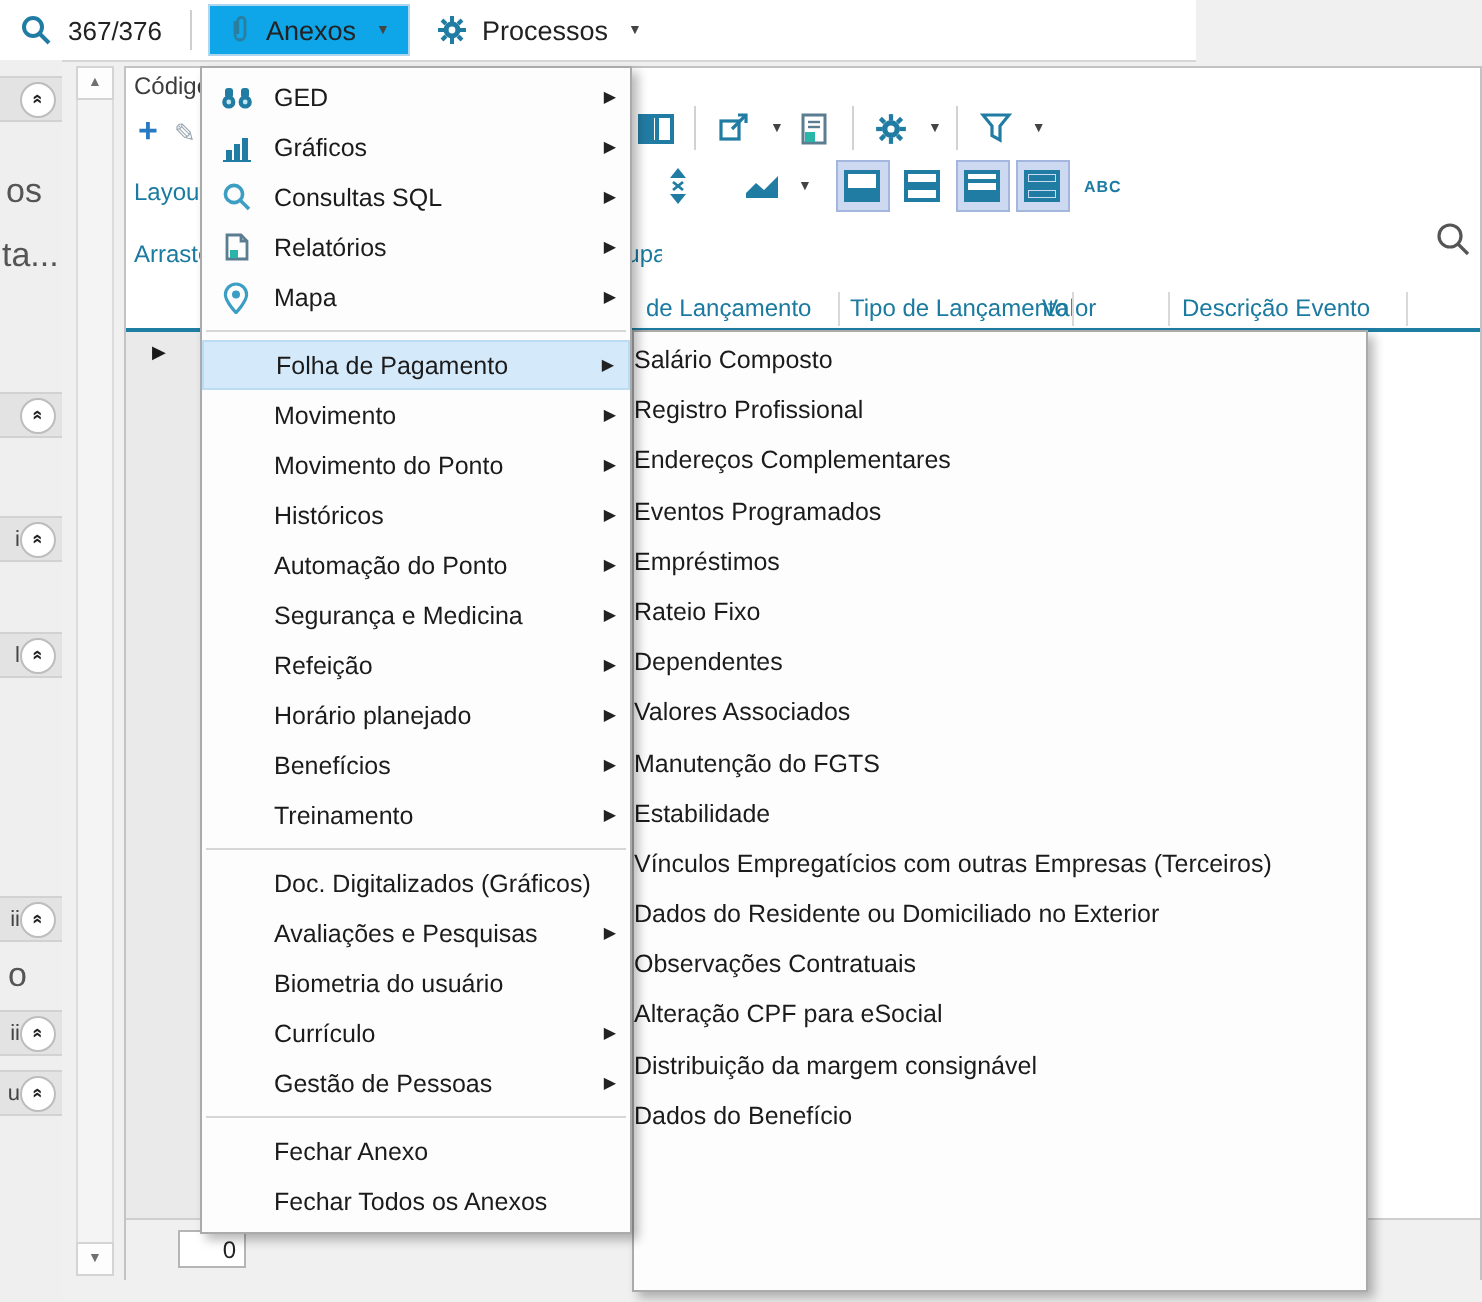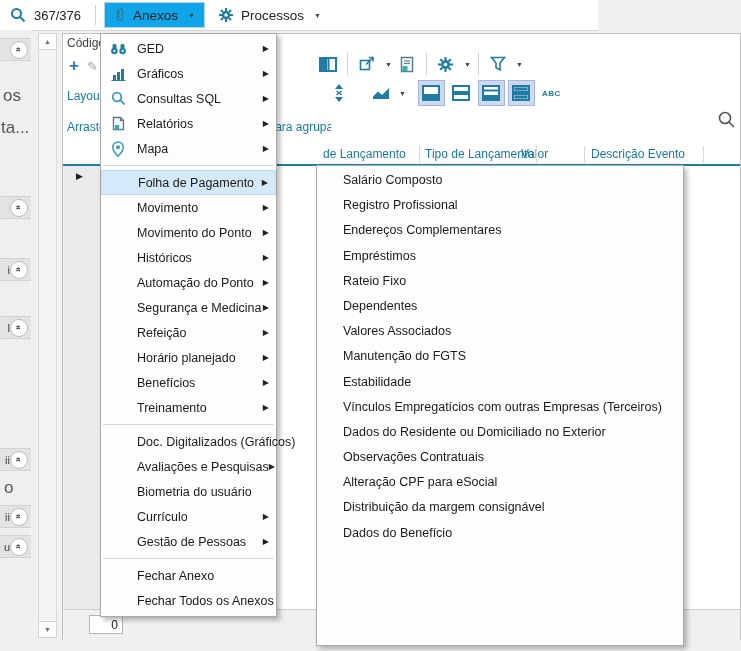--- a/index.html
+++ b/index.html
@@ -51,33 +51,33 @@
            border-bottom:2px solid #1f7ea3;box-sizing:border-box;}
   .hdr-label{position:absolute;top:3px;font-size:12px;color:#1b7aa0;white-space:nowrap;}
   .hdr-sep{position:absolute;top:2px;width:1px;height:17px;background:#d9d9d9;}
   .body{position:absolute;left:0;top:132px;width:677px;height:443px;background:#fff;}
   .rowhdr-col{position:absolute;left:0;top:0;width:41px;height:443px;background:#eaeaea;border-right:1px solid #dcdcdc;}
   .row-indicator{position:absolute;left:13px;top:5px;font-size:9px;color:#1a1a1a;}
   .footer{position:absolute;left:0;top:575px;width:677px;height:30px;background:#f0f0f0;border-top:1px solid #cfcfcf;}
   .count-box{position:absolute;left:26px;top:5px;width:34px;height:19px;background:#fff;border:1px solid #b5b5b5;
              box-sizing:border-box;font-size:12px;color:#222;text-align:right;line-height:18px;padding-right:4px;}
   
-  .menu{position:absolute;left:100px;top:33px;width:177px;height:584px;background:#fdfdfd;
+  .menu{position:absolute;left:100px;top:33px;width:216px;height:584px;background:#fdfdfd;
         border:1px solid #ababab;box-sizing:border-box;box-shadow:3px 3px 5px rgba(0,0,0,.28);
         padding-top:2px;z-index:10;}
   .submenu{position:absolute;left:316px;top:165px;width:368px;height:481px;background:#fdfdfd;
            border:1px solid #ababab;box-sizing:border-box;box-shadow:3px 3px 5px rgba(0,0,0,.28);
            padding-top:2px;z-index:9;}
   .mi{height:25px;display:flex;align-items:center;padding:0 7px 0 7px;font-size:12.5px;color:#1b1b1b;box-sizing:border-box;}
   .mi .ic{width:20px;height:16px;display:flex;align-items:center;justify-content:center;margin-right:9px;flex:none;}
   .mi .lbl{flex:1;white-space:nowrap;}
   .mi .arr{font-size:8px;color:#222;}
   .mi.hl{background:#d4e9f9;border:1px solid #bcdcf4;}
   .msep{height:1px;background:#d7d7d7;margin:4px 2px;}
-  .smi{height:25.2px;line-height:25.2px;padding-left:26px;font-size:12.5px;color:#1b1b1b;white-space:nowrap;}
+  .smi{height:25.2px;line-height:25.2px;font-size:12.5px;color:#1b1b1b;white-space:nowrap;}
   .smi.hl{background:#dcecfb;}
   svg{display:block;}
 </style>
 </head>
 <body>
 
 <div class="topbar">
   <span class="search-ic">
     <svg width="16" height="16" viewBox="0 0 16 16">
         <circle cx="6.5" cy="6.5" r="4.5" fill="none" stroke="#217ca3" stroke-width="2"></circle>
@@ -451,20 +451,21 @@
   <div class="mi">
     <span class="ic"></span>
     <span class="lbl">Fechar Todos os Anexos</span>
   </div>
 </div>
 
 <div class="submenu">
   <div class="smi">Salário Composto</div>
   <div class="smi">Registro Profissional</div>
   <div class="smi">Endereços Complementares</div>
+  <div class="smi">Eventos Programados</div>
   <div class="smi">Empréstimos</div>
   <div class="smi">Rateio Fixo</div>
   <div class="smi">Dependentes</div>
   <div class="smi">Valores Associados</div>
   <div class="smi">Manutenção do FGTS</div>
   <div class="smi">Estabilidade</div>
   <div class="smi">Vínculos Empregatícios com outras Empresas (Terceiros)</div>
   <div class="smi">Dados do Residente ou Domiciliado no Exterior</div>
   <div class="smi">Observações Contratuais</div>
   <div class="smi">Alteração CPF para eSocial</div>

